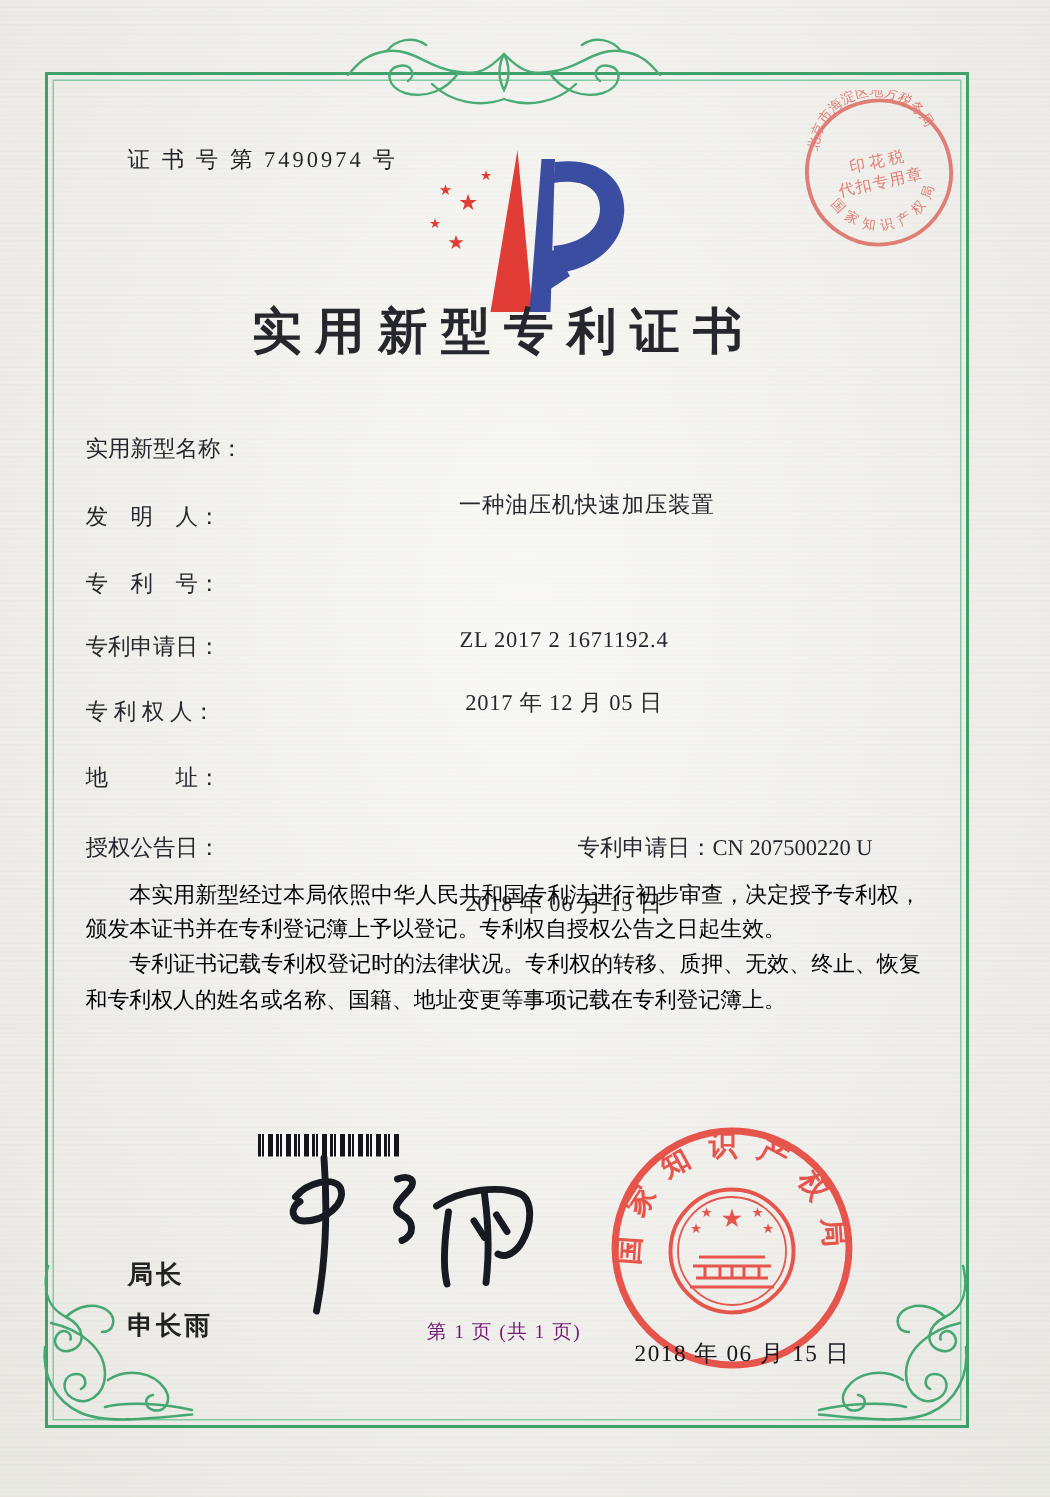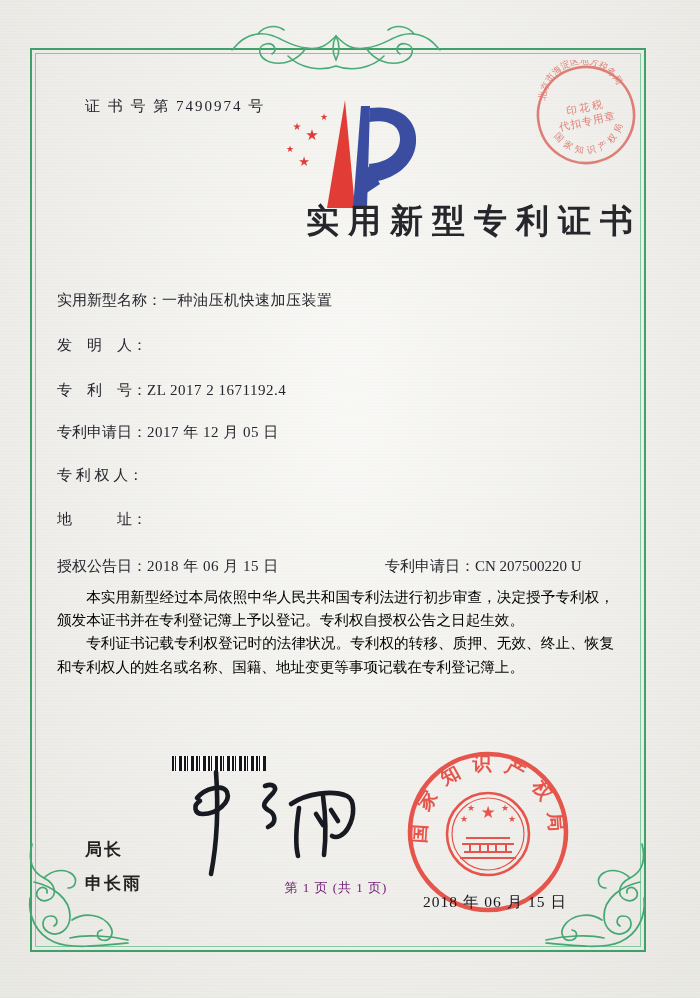--- a/index.html
+++ b/index.html
@@ -16,26 +16,26 @@
     position:absolute;left:30px;top:48px;width:612px;height:900px;
     border:2.5px solid #3da169;
   }
   .frame-inner{
     position:absolute;inset:3px;border:1px solid #84c9a2;
   }
   .cert-no{
     position:absolute;left:85px;top:97px;font-size:15px;letter-spacing:2px;color:#23232a;
   }
   .title{
-    position:absolute;left:30px;top:199px;width:612px;text-align:right;
+    position:absolute;left:30px;top:199px;width:612px;text-align:center;
     font-size:33px;font-weight:600;letter-spacing:9px;color:#26262d;
   }
-  .row{position:absolute;left:57px;display:flex;font-size:15px;line-height:22px;color:#26262e;}
+  .row{position:absolute;left:57px;display:flex;font-size:15px;line-height:22px;color:#26262e;text-align:center;}
   .row .lbl{flex:none;white-space:pre;}
-  .row .val{width:458px;letter-spacing:.5px;}
+  .row .val{width:458px;letter-spacing:.5px;margin-top:37px;}
   .row-r{position:absolute;left:385px;display:flex;font-size:15px;line-height:22px;color:#26262e;}
   .paras{
     position:absolute;left:57px;top:586px;width:557px;
     font-size:14.6px;line-height:23.2px;text-align:justify;color:#000000;
   }
   .paras p{margin:0;text-indent:2em;}
   .barcode{
     position:absolute;left:172px;top:756px;width:94px;height:15px;
     background:
       repeating-linear-gradient(90deg,#15151a 0 2px,#fafafa 2px 3px,#15151a 3px 4px,#fafafa 4px 7px,#15151a 7px 10px,#fafafa 10px 12px);

